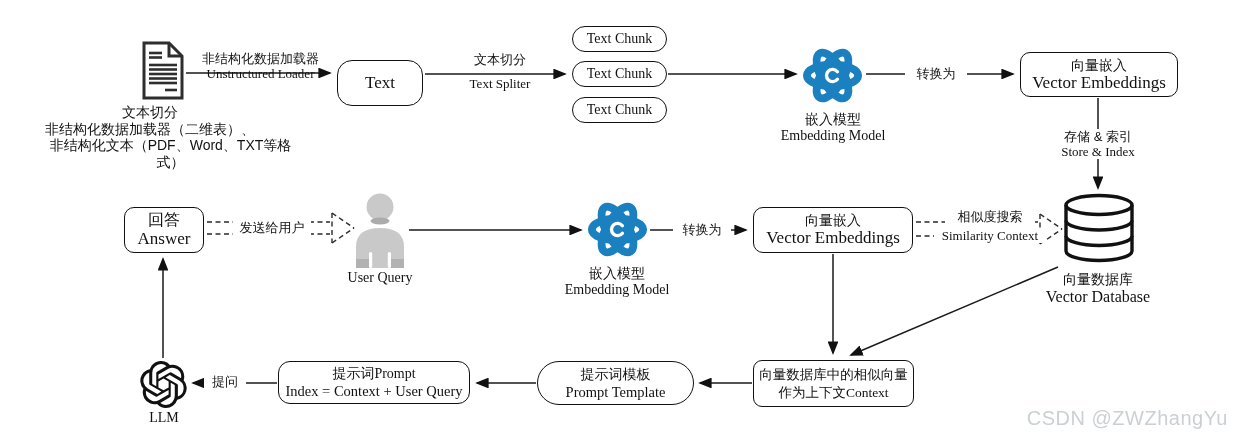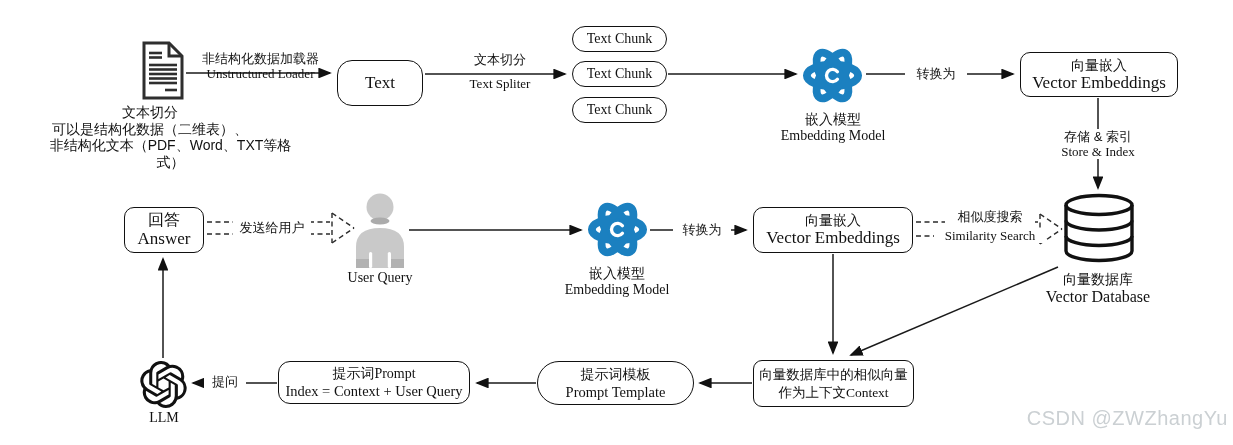--- a/index.html
+++ b/index.html
@@ -176,21 +176,21 @@
     <span class="en" style="font-size:14.5px;line-height:18px;">Prompt Template</span>
   </div>
 
   <div class="node" style="left:753px;top:360px;width:161px;height:47px;border-radius:9px;">
     <span class="zh" style="font-size:13.5px;line-height:18px;">向量数据库中的相似向量</span>
     <span class="mix" style="font-size:13.5px;line-height:18px;">作为上下文Context</span>
   </div>
 
   <div class="caption" style="left:0;top:104px;width:300px;">
     <span style="display:block;">文本切分</span>
-    <span style="display:block;">可以是结构化数据（二维表）、</span>
+    <span style="display:block;">非结构化数据加载器（二维表）、</span>
     <span style="display:block;padding-left:41px;">非结构化文本（PDF、Word、TXT等格式）</span>
   </div>
 
   <div class="edge-label" style="left:773px;top:111px;width:120px;">
     <span class="zh" style="font-size:14px;line-height:16px;">嵌入模型</span>
     <span class="en" style="font-size:14px;line-height:17px;">Embedding Model</span>
   </div>
 
   <div class="edge-label" style="left:1028px;top:271px;width:140px;">
     <span class="zh" style="font-size:14px;line-height:16px;">向量数据库</span>
@@ -234,21 +234,21 @@
   </div>
 
   <div class="edge-label bg" style="left:673px;top:222px;width:58px;">
     <span class="zh" style="font-size:13px;line-height:15px;">转换为</span>
   </div>
 
   <div class="edge-label bg" style="left:945px;top:209px;width:90px;">
     <span class="zh" style="font-size:13px;line-height:15px;">相似度搜索</span>
   </div>
   <div class="edge-label bg" style="left:934px;top:228px;width:112px;">
-    <span class="en" style="font-size:13px;line-height:15px;">Similarity Search</span>
+    <span class="en" style="font-size:13px;line-height:15px;">Similarity Context</span>
   </div>
 
   <div class="edge-label bg" style="left:204px;top:374px;width:42px;">
     <span class="zh" style="font-size:13px;line-height:15px;">提问</span>
   </div>
 
   <div class="watermark" style="right:5px;top:407px;">CSDN @ZWZhangYu</div>
 
 </div>
 

